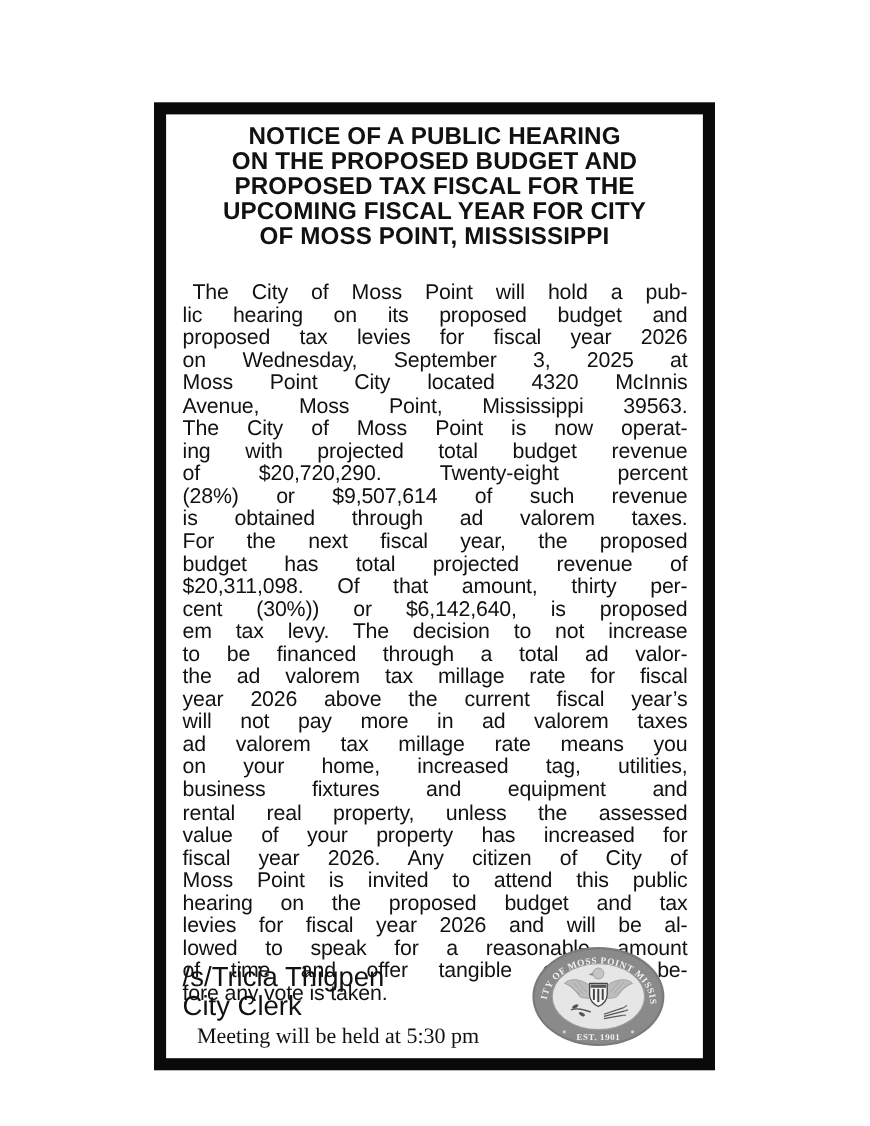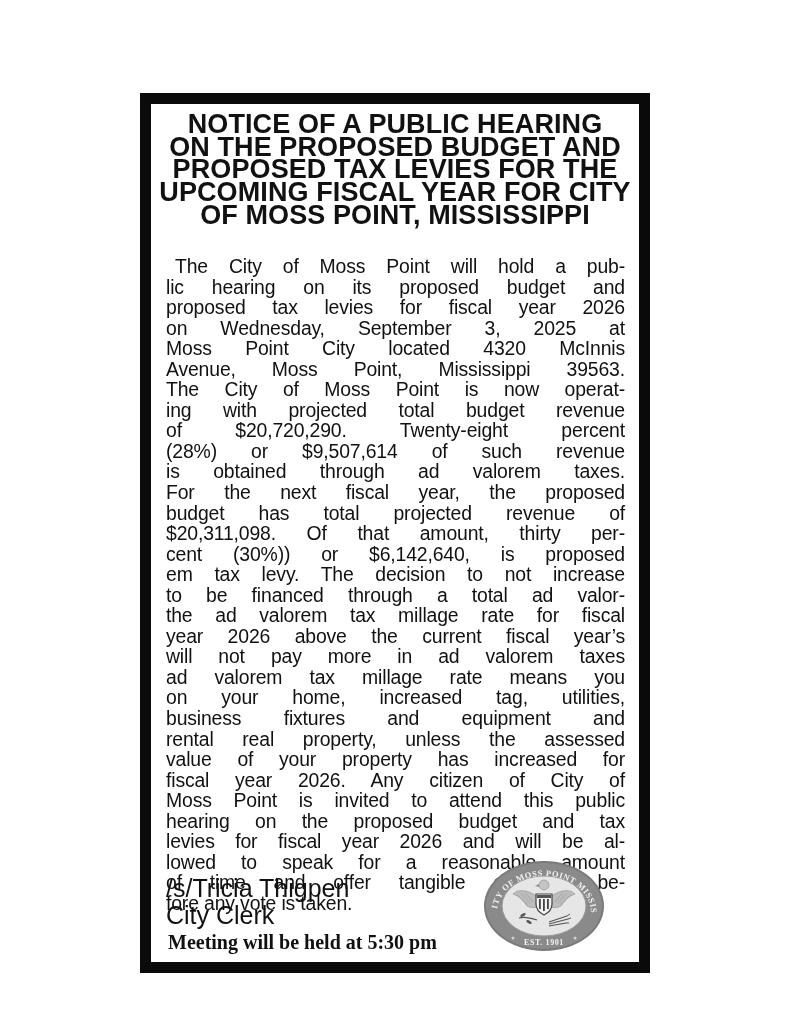--- a/index.html
+++ b/index.html
@@ -26,21 +26,21 @@
       background: #ffffff;
     }
     .title {
       position: absolute;
       left: 0;
       right: 0;
       top: 9px;
       text-align: center;
       font-family: "Liberation Sans", sans-serif;
       font-weight: bold;
-      font-size: 27px;
+      font-size: 22px;
       line-height: 22.7px;
       letter-spacing: 0.1px;
       color: #111111;
     }
     .title-line {
       display: block;
       white-space: nowrap;
     }
     .body-text {
       position: absolute;
@@ -76,24 +76,24 @@
       font-size: 25px;
       line-height: 27px;
       color: #111111;
     }
     .sig-line {
       display: block;
       white-space: nowrap;
     }
     .meeting-time {
       position: absolute;
-      left: 17px;
+      left: 28px;
       top: 826px;
       font-family: "Liberation Serif", serif;
-      font-weight: bold;
+      font-weight: normal;
       font-size: 20px;
       line-height: 24px;
       white-space: nowrap;
       color: #111111;
       text-align: center;
     }
     .seal {
       position: absolute;
       left: 332px;
       top: 756px;
@@ -105,21 +105,21 @@
     }
   </style>
 </head>
 <body>
 
 <div class="notice-frame">
 
   <div class="title">
     <span class="title-line">NOTICE OF A PUBLIC HEARING</span>
     <span class="title-line">ON THE PROPOSED BUDGET AND</span>
-    <span class="title-line">PROPOSED TAX LEVIES FOR THE</span>
+    <span class="title-line">PROPOSED TAX FISCAL FOR THE</span>
     <span class="title-line">UPCOMING FISCAL YEAR FOR CITY</span>
     <span class="title-line">OF MOSS POINT, MISSISSIPPI</span>
   </div>
 
   <div class="body-text">
     <span class="body-line first">The City of Moss Point will hold a pub-</span>
     <span class="body-line">lic hearing on its proposed budget and</span>
     <span class="body-line">proposed tax levies for fiscal year 2026</span>
     <span class="body-line">on Wednesday, September 3, 2025 at</span>
     <span class="body-line">Moss Point City located 4320 McInnis</span>

